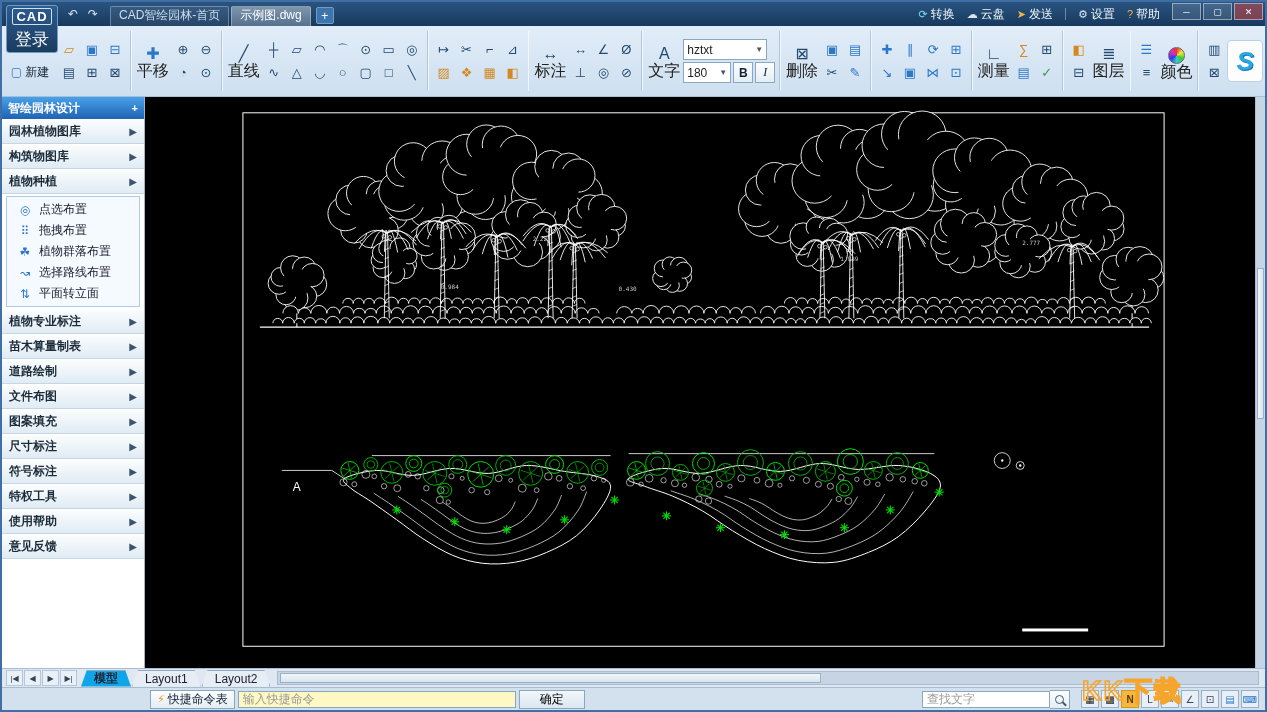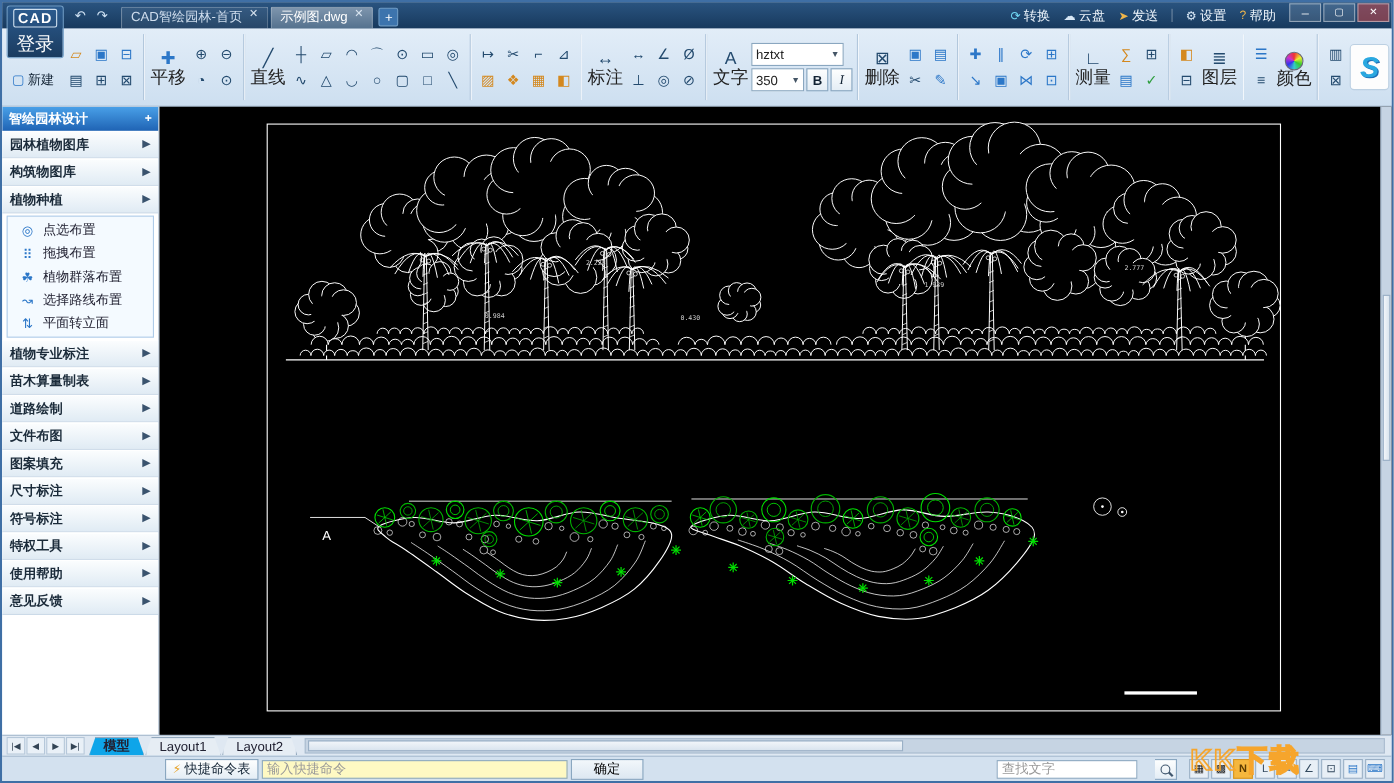--- a/index.html
+++ b/index.html
@@ -6,21 +6,21 @@
   body{width:1267px;height:712px;overflow:hidden;font-family:"Liberation Sans","DejaVu Sans",sans-serif;font-size:12px;}
   .window{width:1267px;height:712px;box-sizing:border-box;border:2px solid #3f6fa5;background:#d7e3f0;display:flex;flex-direction:column;position:relative;}
 
   
   .titlebar{height:24px;flex:0 0 24px;background:linear-gradient(#2a5480,#17395d);display:flex;align-items:center;padding-left:62px;gap:4px;color:#e8f1fa;}
   .logo-box{position:absolute;left:4px;top:3px;width:50px;height:46px;background:linear-gradient(#2c5c90,#1b3c60);border:1px solid #6f9cc5;border-radius:3px;z-index:30;display:flex;flex-direction:column;align-items:center;justify-content:center;color:#fff;}
   .logo-cad{font-weight:bold;font-size:13px;border:1px solid #cfe0ef;padding:0 3px;border-radius:2px;letter-spacing:1px;}
   .logo-login{font-size:17px;margin-top:3px;}
   .tnav{width:18px;height:16px;display:flex;align-items:center;justify-content:center;font-size:12px;color:#cfe2f4;cursor:pointer;}
   .doc-tabs{display:flex;align-items:flex-end;height:24px;gap:2px;margin-left:4px;}
-  .ttab{height:19px;display:flex;align-items:flex-start;gap:6px;padding:0 8px;font-size:12px;border:1px solid rgba(255,255,255,.3);border-bottom:none;border-radius:2px 2px 0 0;background:rgba(255,255,255,.07);color:#cfdded;white-space:nowrap;}
+  .ttab{height:19px;display:flex;align-items:flex-start;gap:6px;padding:0 8px;font-size:12px;border:1px solid rgba(255,255,255,.3);border-bottom:none;border-radius:2px 2px 0 0;background:rgba(255,255,255,.07);color:#cfdded;white-space:nowrap;flex-direction:column;}
   .ttab.active{background:linear-gradient(#7e95ad,#54718e);color:#fff;}
   .ttab .tclose{font-size:10px;color:#d8e4f0;cursor:pointer;}
   .tnew{width:16px;height:15px;background:#3d74ad;border:1px solid #6f9cc5;color:#fff;display:flex;align-items:center;justify-content:center;font-size:12px;margin:0 0 2px 3px;border-radius:2px;}
   .tactions{margin-left:auto;display:flex;align-items:center;gap:12px;padding-right:8px;}
   .taction{display:flex;align-items:center;gap:3px;font-size:12px;color:#eef5fc;cursor:pointer;white-space:nowrap;}
   .taction .ai{font-size:11px;}
   .ai.cyan{color:#6fd6f2;} .ai.orange{color:#efb54a;} .ai.light{color:#d7e7f6;}
   .tsep-v{width:1px;height:12px;background:rgba(255,255,255,.35);}
   .win-controls{display:flex;gap:2px;padding-right:2px;align-self:flex-start;margin-top:1px;}
   .wbtn{width:27px;height:15px;border:1px solid rgba(255,255,255,.45);background:rgba(255,255,255,.12);color:#fff;font-size:9px;display:flex;align-items:center;justify-content:center;cursor:pointer;}
@@ -73,21 +73,21 @@
   .hscroll{flex:1;height:12px;margin:0 6px;background:#c6d4e3;border:1px solid #aabccf;position:relative;}
   .hthumb{position:absolute;left:2px;top:1px;bottom:1px;width:55%;background:linear-gradient(#f2f6fa,#d9e4ee);border:1px solid #9ab0c6;}
 
   
   .cmdbar{height:22px;flex:0 0 22px;background:#d3e1ef;border-top:1px solid #a8bcd0;display:flex;align-items:center;gap:3px;padding:0 6px 0 148px;}
   .cmd-btn{height:17px;display:flex;align-items:center;gap:3px;padding:0 6px;background:linear-gradient(#fdfefe,#e4edf5);border:1px solid #8aa7c0;font-size:12px;color:#123;cursor:pointer;white-space:nowrap;}
   .cmd-btn .bolt{color:#e8a020;font-size:11px;}
   .cmd-input{height:15px;width:268px;border:1px solid #8aa7c0;font-size:12px;padding:0 4px;background:#fef9c3;color:#222;}
   .cmd-input::placeholder{color:#999;}
   .ok-btn{height:17px;width:64px;display:flex;align-items:center;justify-content:center;background:linear-gradient(#f2f7fb,#dce7f1);border:1px solid #8aa7c0;font-size:12px;cursor:pointer;}
-  .find-wrap{margin-left:auto;display:flex;align-items:center;gap:16px;}
+  .find-wrap{margin-left:auto;display:flex;align-items:center;gap:0;}
   .find-input{height:15px;width:118px;border:1px solid #8aa7c0;font-size:12px;padding:0 4px;background:#fff;}
   .find-input::placeholder{color:#999;}
   .find-btn{width:19px;height:17px;background:linear-gradient(#fdfefe,#e4edf5);border:1px solid #8aa7c0;border-left:none;display:flex;align-items:center;justify-content:center;cursor:pointer;}
   .mag{width:7px;height:7px;border:1.5px solid #40576e;border-radius:50%;position:relative;display:inline-block;}
   .mag::after{content:"";position:absolute;width:5px;height:1.5px;background:#40576e;transform:rotate(45deg);right:-4px;bottom:-2px;}
   .status-icons{display:flex;gap:2px;margin-left:8px;}
   .sticon{width:16px;height:16px;display:flex;align-items:center;justify-content:center;font-size:10px;background:#e8eff6;border:1px solid #9ab0c6;color:#33495e;cursor:pointer;}
   .sticon.dark{color:#222;}
   .sticon.blue{color:#2c77c8;}
   .sticon.active{background:#f5b73d;border-color:#d59420;color:#5a3a00;font-weight:bold;}
@@ -230,21 +230,21 @@
         </div><div class="tsep"></div><div class="tstack">
           <div class="ticon ">A</div>
           <div class="tlabel">文字</div>
         </div><div class="tfont">
           <div class="tselect" style="width: 76px;">
             <span>hztxt</span>
             <span class="arr">▼</span>
           </div>
           <div class="tfont-row">
             <div class="tselect" style="width: 40px;">
-              <span>350</span>
+              <span>180</span>
               <span class="arr">▼</span>
             </div>
             <div class="minibtn b">B</div>
             <div class="minibtn i">I</div>
           </div>
         </div><div class="tsep"></div><div class="tstack">
           <div class="ticon ">⊠</div>
           <div class="tlabel">删除</div>
         </div><div class="tgrid">
           <div class="trow">

